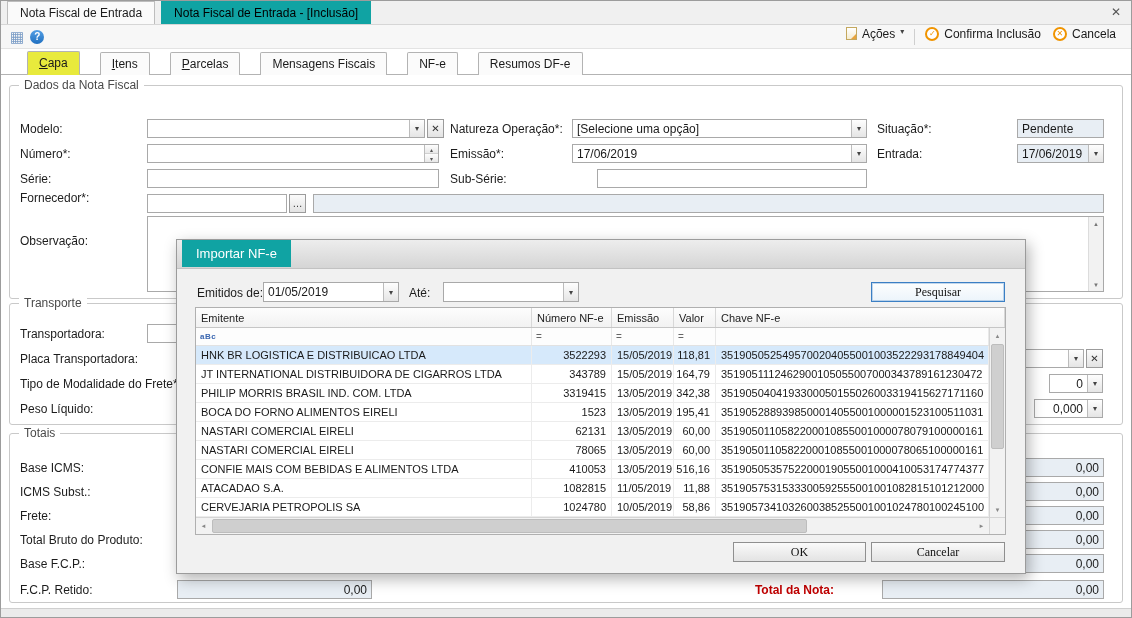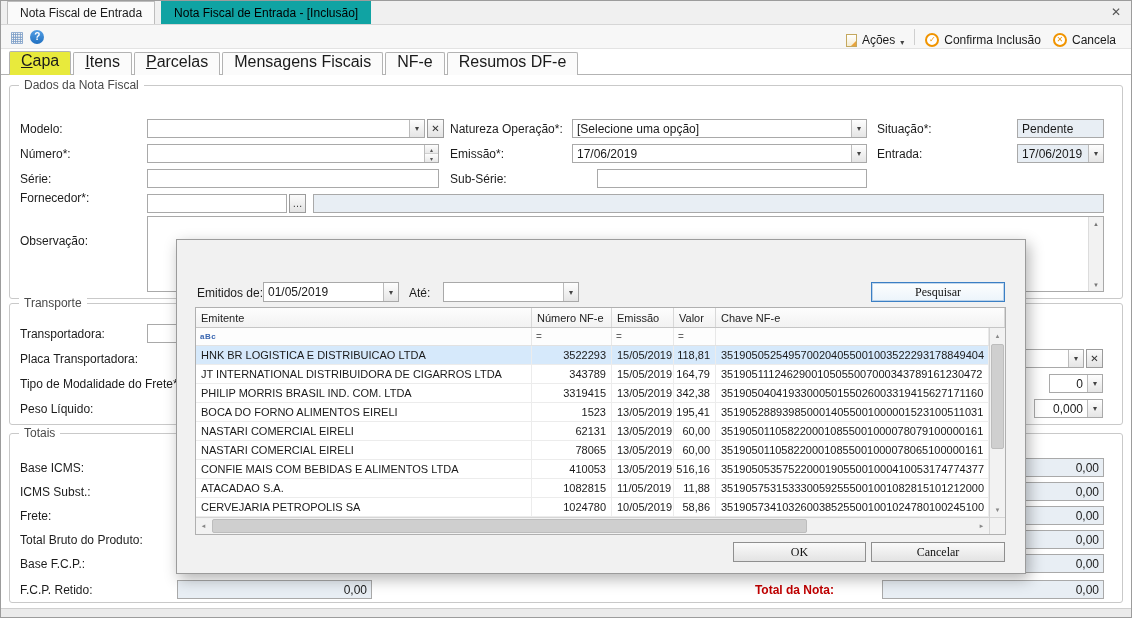--- a/index.html
+++ b/index.html
@@ -9,33 +9,33 @@
 
   
   #doctabs{position:absolute;left:0;top:0;width:100%;height:24px;background:#f0f0f0;border-bottom:1px solid #d6d6d6;display:flex;align-items:flex-end}
   .doctab{height:23px;margin-left:6px;padding:0 12px;display:flex;align-items:center;font-size:12px;background:#fafafa;border:1px solid #bdbdbd;border-bottom:none;white-space:nowrap;cursor:pointer}
   .doctab.active{background:var(--accent);border-color:var(--accent);color:#000000}
   #win-close{position:absolute;right:10px;top:4px;font-size:12px;color:#555;cursor:pointer;z-index:3}
 
   
   #toolbar{position:absolute;left:0;top:24px;width:100%;height:24px;background:#f7f7f7;border-bottom:1px solid #e3e3e3;display:flex;align-items:center;padding:0 9px;font-size:12px}
   .tb-spacer{flex:1}
-  .tb-btn{display:inline-flex;align-items:flex-end;gap:5px;padding:0 6px;height:20px;cursor:pointer;white-space:nowrap}
+  .tb-btn{display:inline-flex;align-items:flex-start;gap:5px;padding:0 6px;height:20px;cursor:pointer;white-space:nowrap}
   .tb-sep{width:1px;height:16px;background:#cfcfcf;margin:0 4px}
   .grid-glyph{color:#7a9cc6;font-size:15px;line-height:1;margin-right:6px;cursor:pointer}
   .help-circle{width:14px;height:14px;border-radius:50%;background:linear-gradient(#55a0e6,#1f6fc0);color:#fff;font-weight:bold;font-size:10px;display:inline-flex;align-items:center;justify-content:center;cursor:pointer}
   .circle-ic{width:14px;height:14px;border-radius:50%;border:2px solid #f09400;background:#fff;color:#f09400;font-size:8px;font-weight:bold;display:inline-flex;align-items:center;justify-content:center}
   .doc-ic{position:relative;width:11px;height:13px;background:linear-gradient(#ffffff,#f4ecd2);border:1px solid #c4a85e;display:inline-block}
   .doc-ic::after{content:"";position:absolute;right:0;bottom:0;border-style:solid;border-width:0 0 5px 5px;border-color:transparent transparent #e8a33d transparent}
   .dd-small{font-size:8px;color:#444}
 
   
   #subtabs{position:absolute;left:0;top:48px;width:100%;height:26px;background:#fff;display:flex;align-items:flex-end;padding-left:6px}
   #subtabs::after{content:"";position:absolute;left:0;right:0;bottom:0;height:1px;background:#b3b3b3}
-  .subtab{position:relative;z-index:1;display:flex;align-items:flex-end;height:23px;margin-left:2px;padding:0 11px 4px 11px;font-size:16px;background:#fbfbfb;border:1px solid #b3b3b3;border-bottom:none;border-top-left-radius:2px;border-top-right-radius:2px;cursor:pointer}
+  .subtab{position:relative;z-index:1;display:flex;align-items:flex-end;height:23px;margin-left:20px;padding:0 11px 4px 11px;font-size:12px;background:#fbfbfb;border:1px solid #b3b3b3;border-bottom:none;border-top-left-radius:2px;border-top-right-radius:2px;cursor:pointer}
   .subtab.active{background:var(--tab-yellow);z-index:2;height:24px;border-bottom:1px solid var(--tab-yellow)}
   .tablabel{display:block}
   .u1::first-letter{text-decoration:underline}
 
   
   .group{position:absolute;border:1px solid #c9c9c9;border-radius:3px;background:transparent}
   .gtitle{position:absolute;top:-8px;left:9px;background:#fff;padding:0 5px;font-size:12px;color:#4a4a4a}
   .lbl{position:absolute;font-size:12px;color:#1c1c1c;white-space:nowrap}
   .field{position:absolute;height:19px;border:1px solid #a9a9a9;background:#fff;font-size:12px;display:flex;align-items:stretch;overflow:hidden}
   .field.ro{background:var(--readonly-bg)}
@@ -278,20 +278,23 @@
         <span class="val right">0,00</span>
       </div>
 
     <div class="lbl red-lbl" style="left:664px;top:149px;width:160px;text-align:right">Total da Nota:</div>
     <div class="field ro" style="left:872px;top:146px;width:222px">
         <span class="val right">0,00</span>
       </div>
   </div>
 
   <div id="modal">
+    <div id="modal-titlebar">
+      <div id="modal-titletab">Importar NF-e</div>
+    </div>
 
     <div class="lbl" style="left:20px;top:46px">Emitidos de:</div>
     <div class="field" style="left:86px;top:42px;width:136px;height:20px">
       <span class="val">01/05/2019</span>
       <span class="dd">▾</span>
     </div>
     <div class="lbl" style="left:232px;top:46px">Até:</div>
     <div class="field" style="left:266px;top:42px;width:136px;height:20px">
       <span class="val"></span>
       <span class="dd">▾</span>

